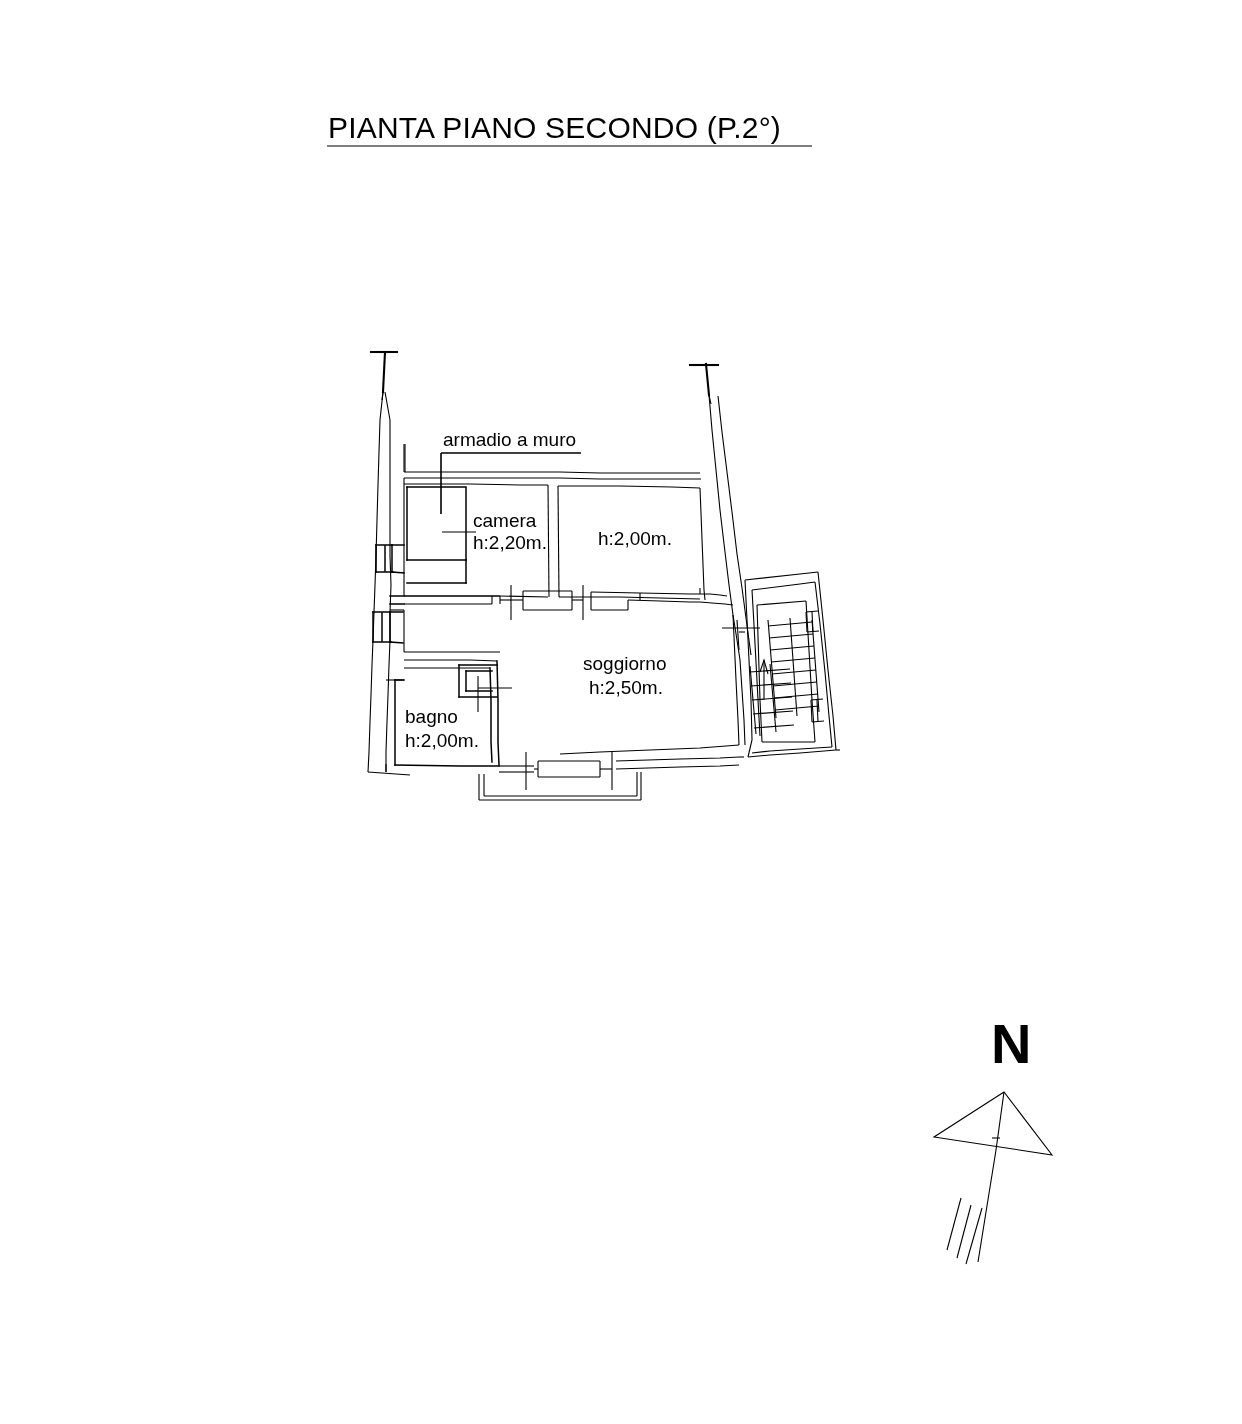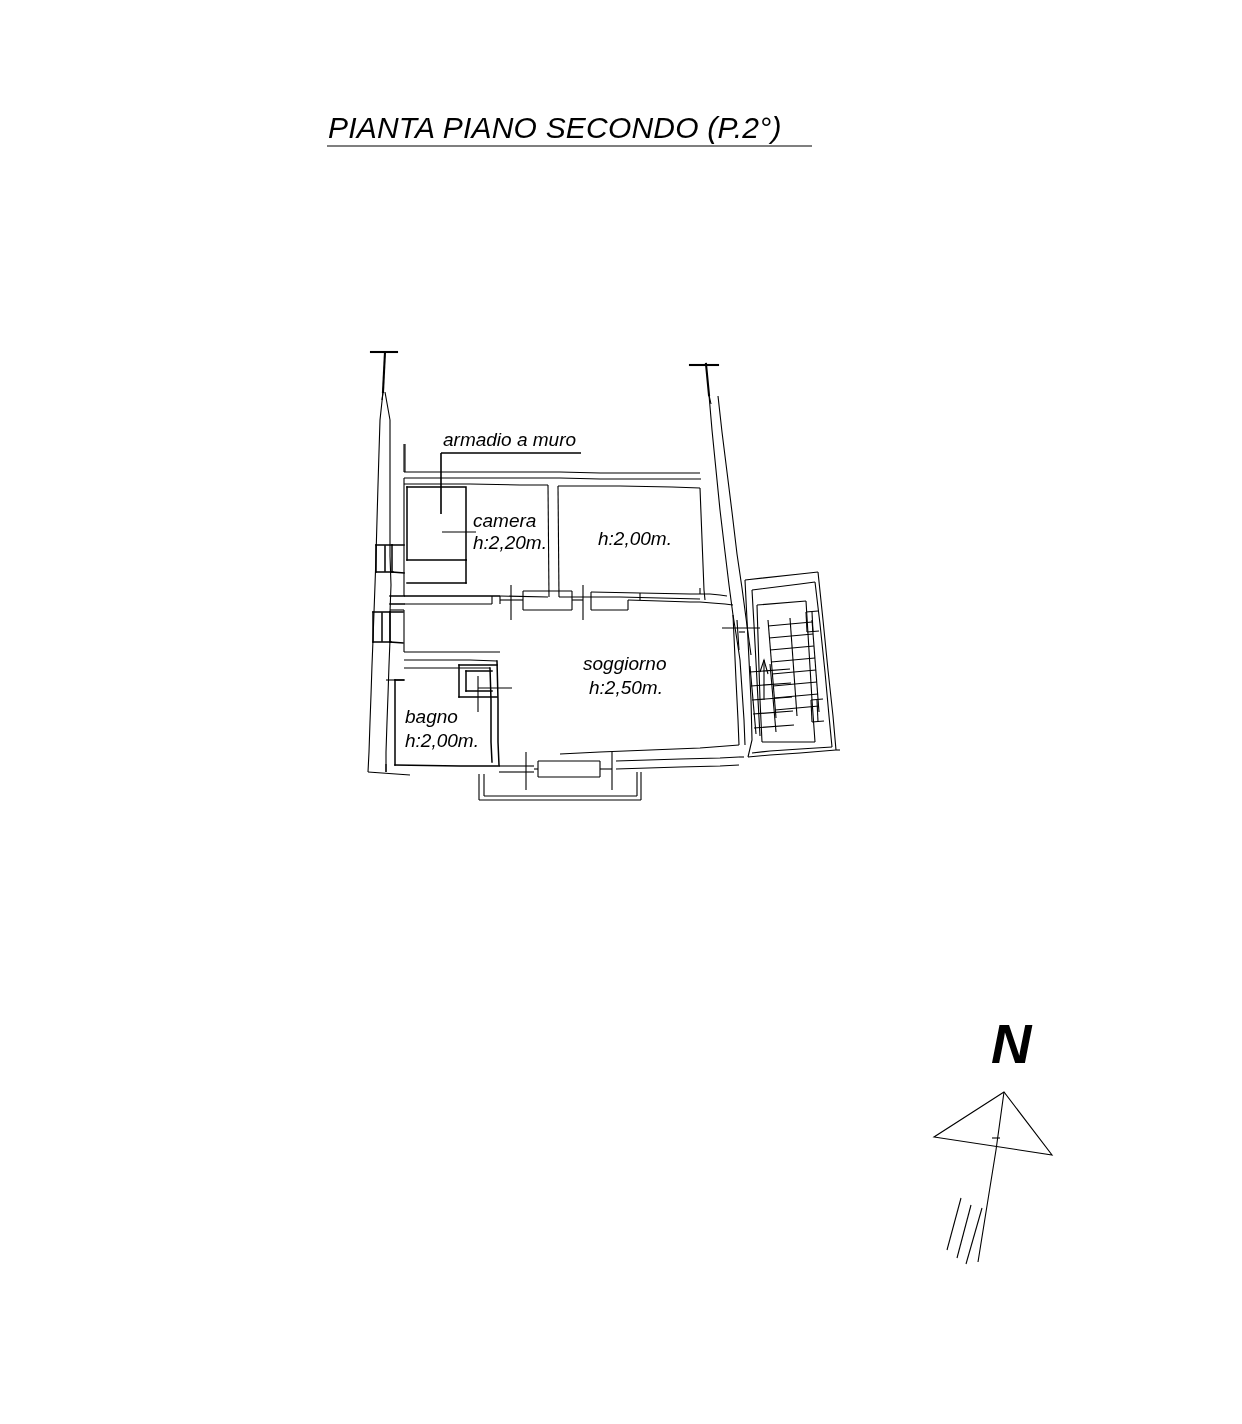--- a/index.html
+++ b/index.html
@@ -14,21 +14,20 @@
     position: relative;
     overflow: hidden;
     font-family: "Liberation Sans", sans-serif;
     color: #000000;
   }
   #sheet {
     position: absolute;
     inset: 0;
     width: 1065px;
     height: 1424px;
-    font-style: italic;
   }
   #sheet svg {
     display: block;
     width: 1242px;
     height: 1424px;
   }
   .ttl {
     font-family: "Liberation Sans", sans-serif;
     font-size: 30px;
     letter-spacing: 0.2px;

